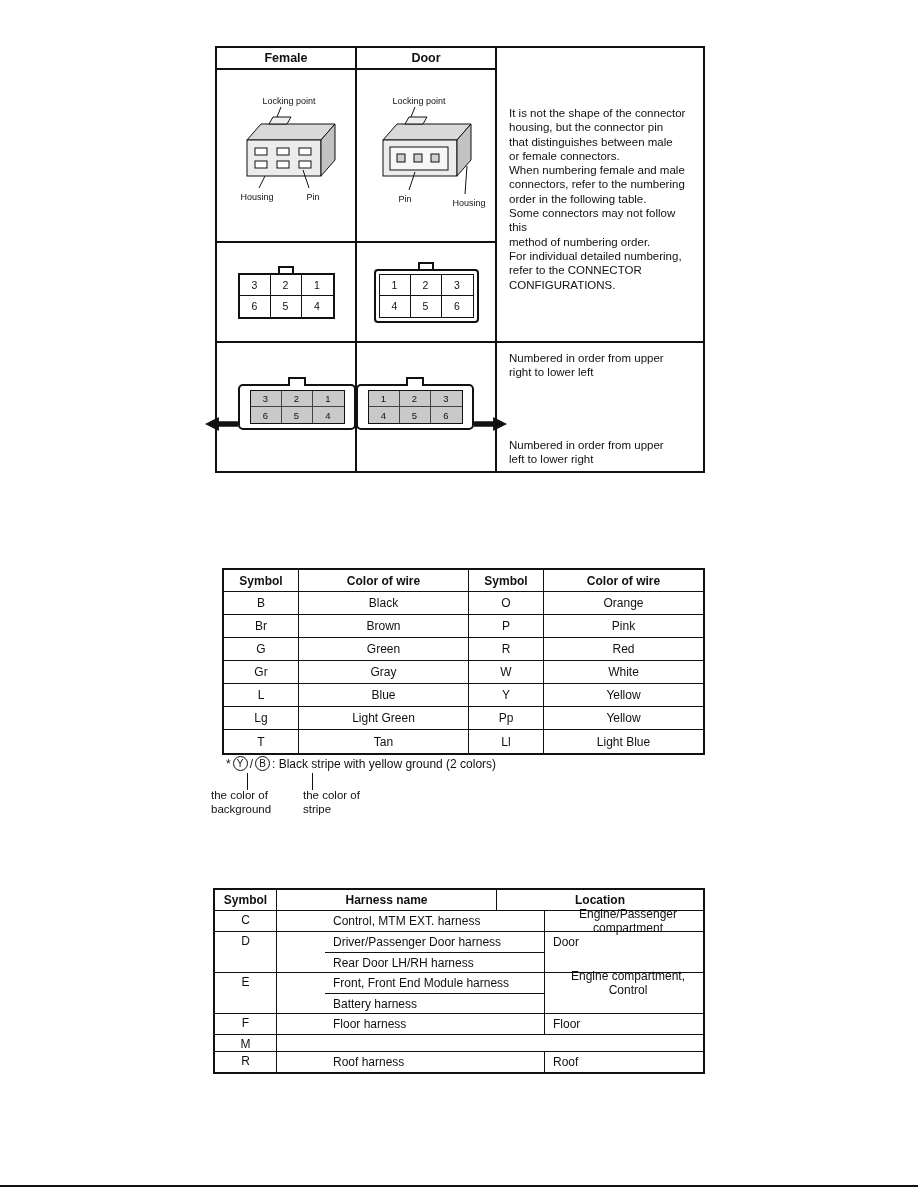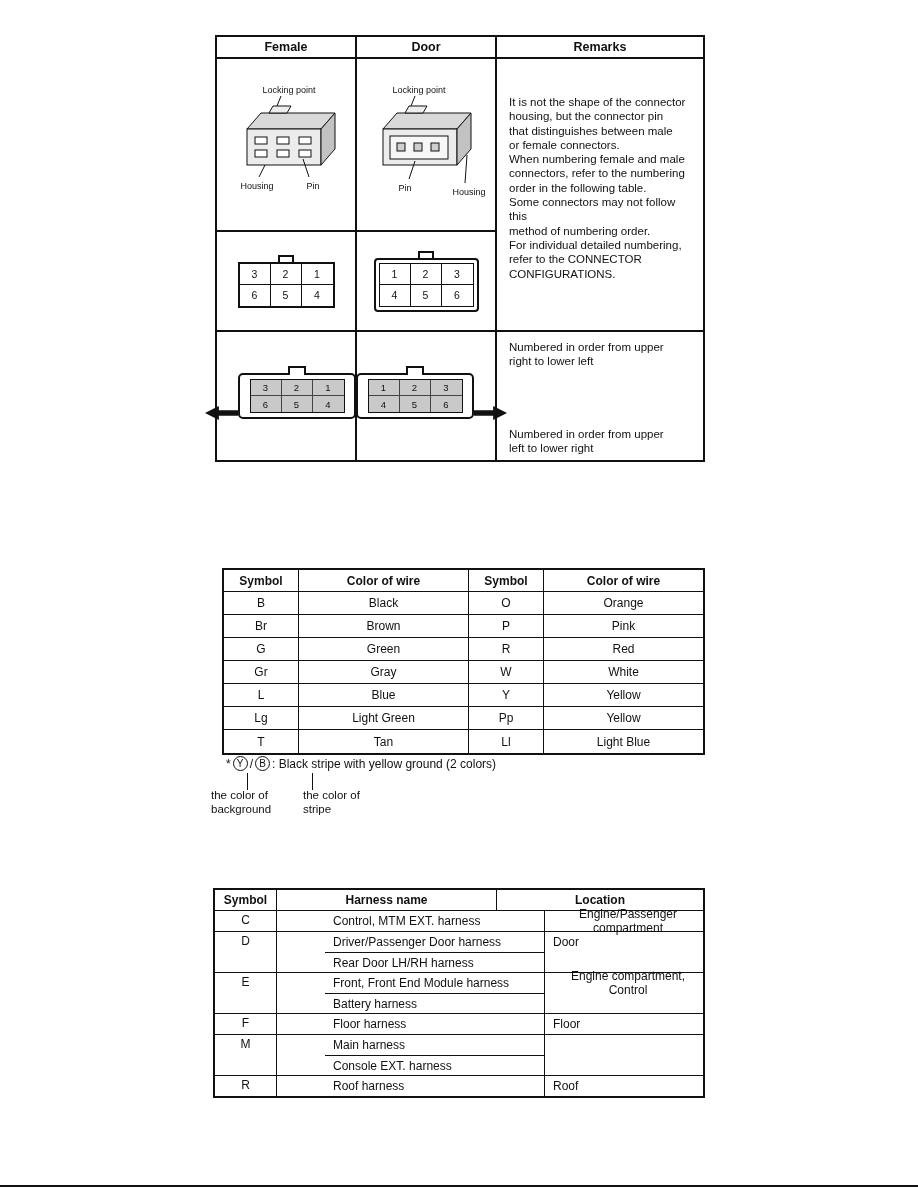--- a/index.html
+++ b/index.html
@@ -5,21 +5,21 @@
   * { box-sizing: border-box; margin: 0; padding: 0; }
   body { background:#e8e8e8; }
   .page {
     position: relative; width: 918px; height: 1188px; background: #ffffff;
     font-family: "Liberation Sans", sans-serif; color: #111; overflow: hidden;
     margin: 0 auto;
   }
 
   
   .t1 {
-    position: absolute; left: 215px; top: 35px; width: 490px; height: 427px;
+    position: absolute; left: 215px; top: 46px; width: 490px; height: 427px;
     border: 2px solid #111; display: grid;
     grid-template-columns: 140px 140px 1fr;
     grid-template-rows: 22px 173px 100px 1fr; background: #fff;
   }
   .br { border-right: 2px solid #111; }
   .bb { border-bottom: 2px solid #111; }
   .t1-h { display:flex; align-items:center; justify-content:center; font-weight:bold; font-size:12.5px; }
   .cell-illus { position: relative; overflow: hidden; }
   .cell-grid { display:flex; align-items:center; justify-content:center; }
   .remarks-main {
@@ -105,23 +105,20 @@
 
 <div class="page">
 
   <div class="t1">
 
     <div class="t1-h br bb">
       <span>Female</span>
     </div>
     <div class="t1-h br bb">
       <span>Door</span>
-    </div>
-    <div class="t1-h bb">
-      <span>Remarks</span>
     </div>
 
     <div class="cell-illus br bb" style="grid-column:1; grid-row:2;">
       <svg width="140" height="172" viewBox="0 0 140 172">
         <text class="ilbl" x="72" y="34" text-anchor="middle">Locking point</text>
         <line class="iln" x1="64" y1="37" x2="60" y2="47"></line>
         <polygon points="30,70 44,54 118,54 104,70" fill="#d9d9d9" stroke="#111"></polygon>
         <polygon points="52,54 56,47 74,47 70,54" fill="#eeeeee" stroke="#111"></polygon>
         <rect x="30" y="70" width="74" height="36" fill="#ececec" stroke="#111"></rect>
         <polygon points="104,70 118,54 118,90 104,106" fill="#c2c2c2" stroke="#111"></polygon>
@@ -355,24 +352,20 @@
       <div class="t3-name">
         <div class="t3-line">Floor harness</div>
       </div>
       <div class="t3-loc">
         <div class="t3-line">Floor</div>
       </div>
     </div>
 
     <div class="t3-row">
       <div class="t3-sym">M</div>
-      <div class="t3-name">
-        <div class="t3-line">Main harness</div>
-        <div class="t3-line">Console EXT. harness</div>
-      </div>
     </div>
 
     <div class="t3-row">
       <div class="t3-sym">R</div>
       <div class="t3-name">
         <div class="t3-line">Roof harness</div>
       </div>
       <div class="t3-loc">
         <div class="t3-line">Roof</div>
       </div>

